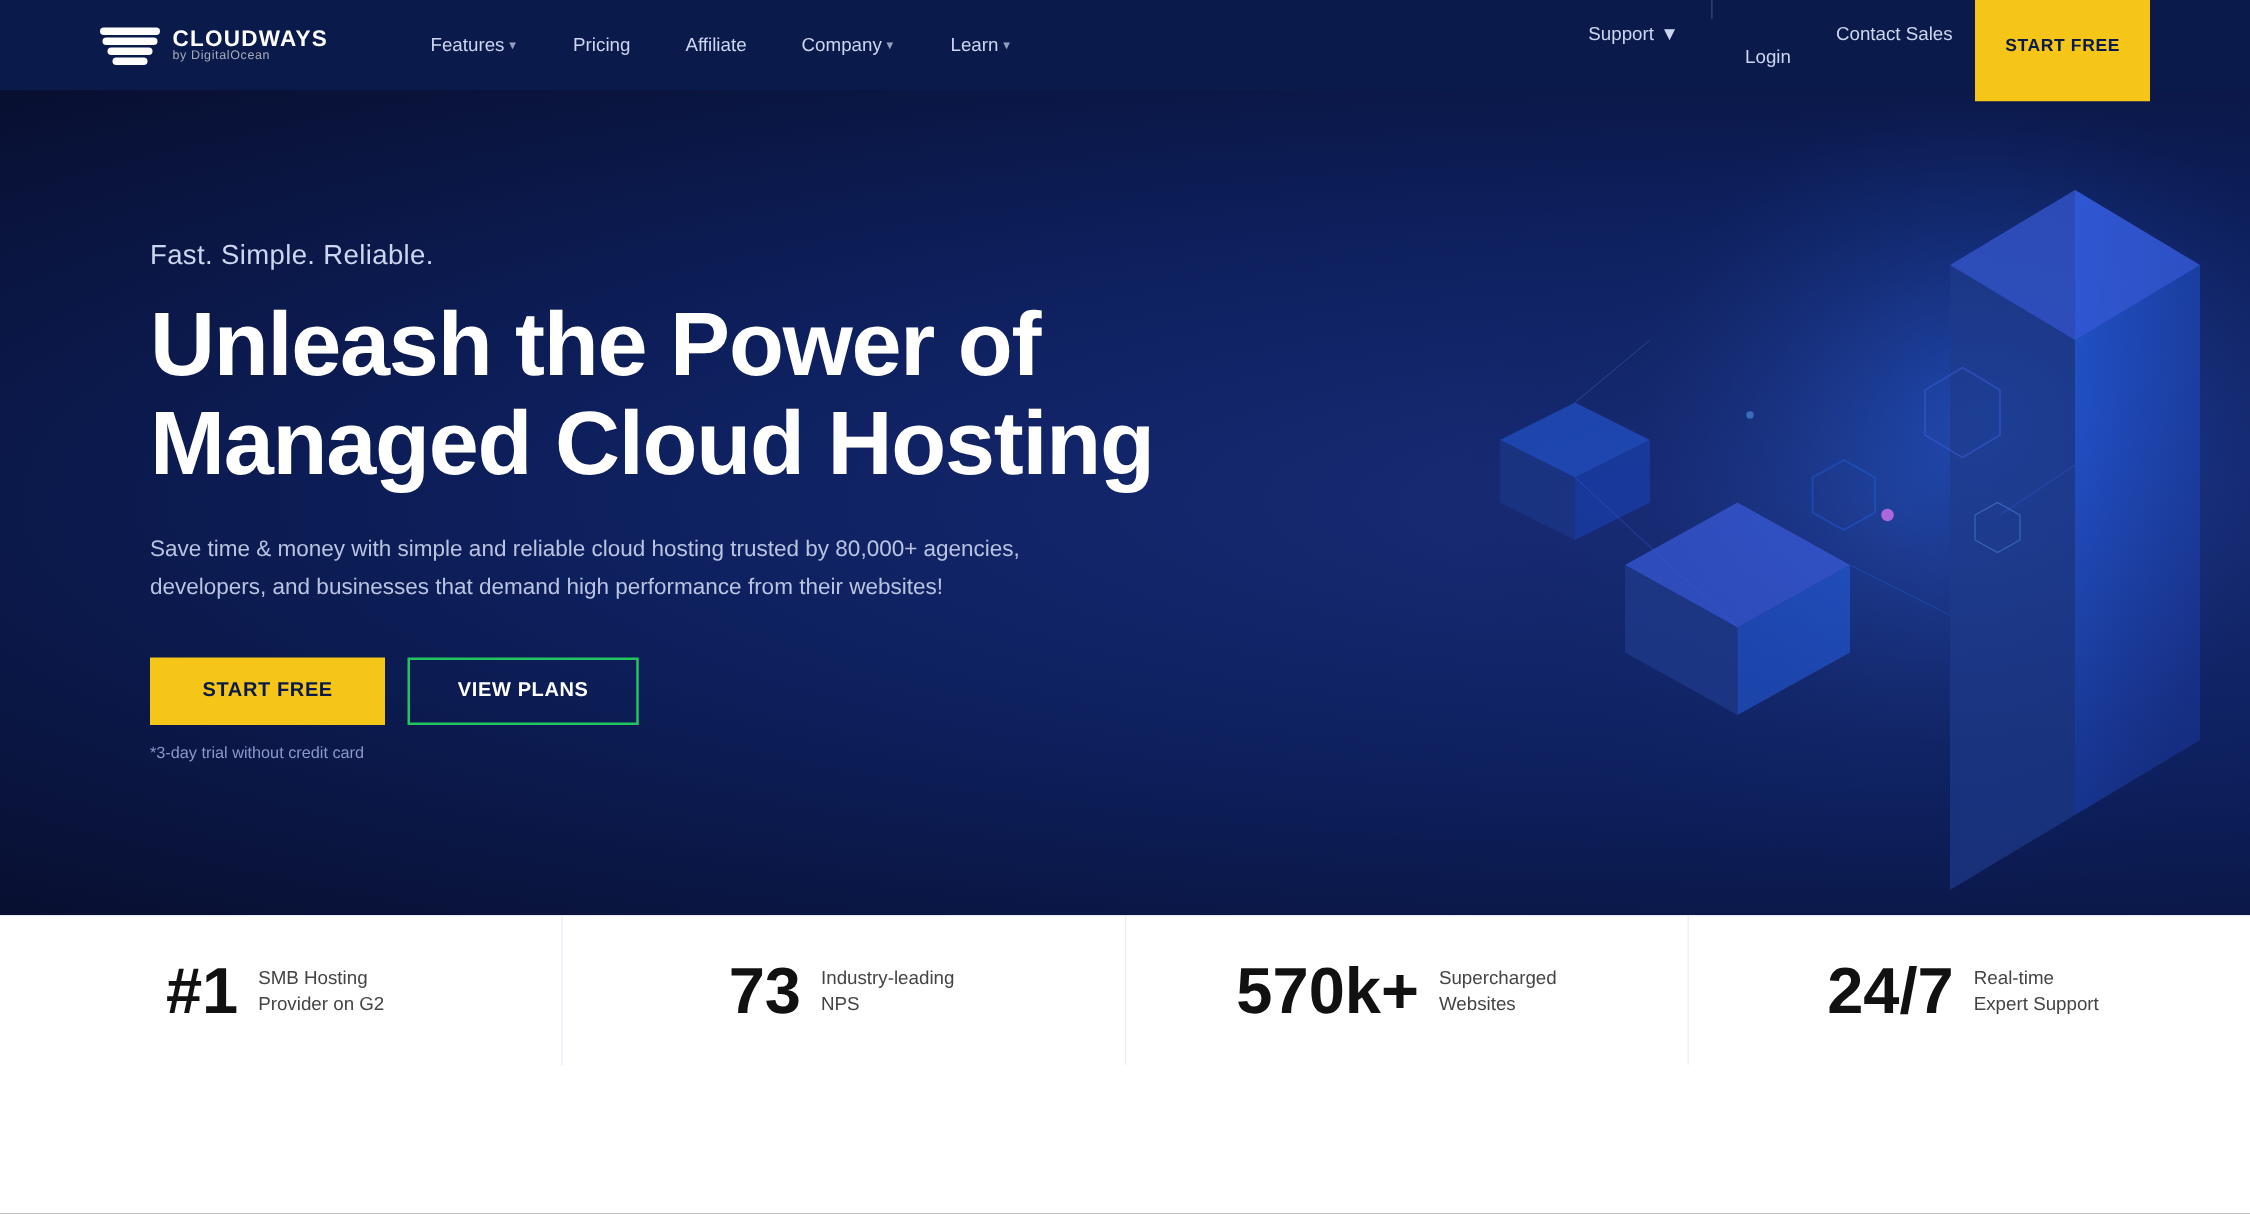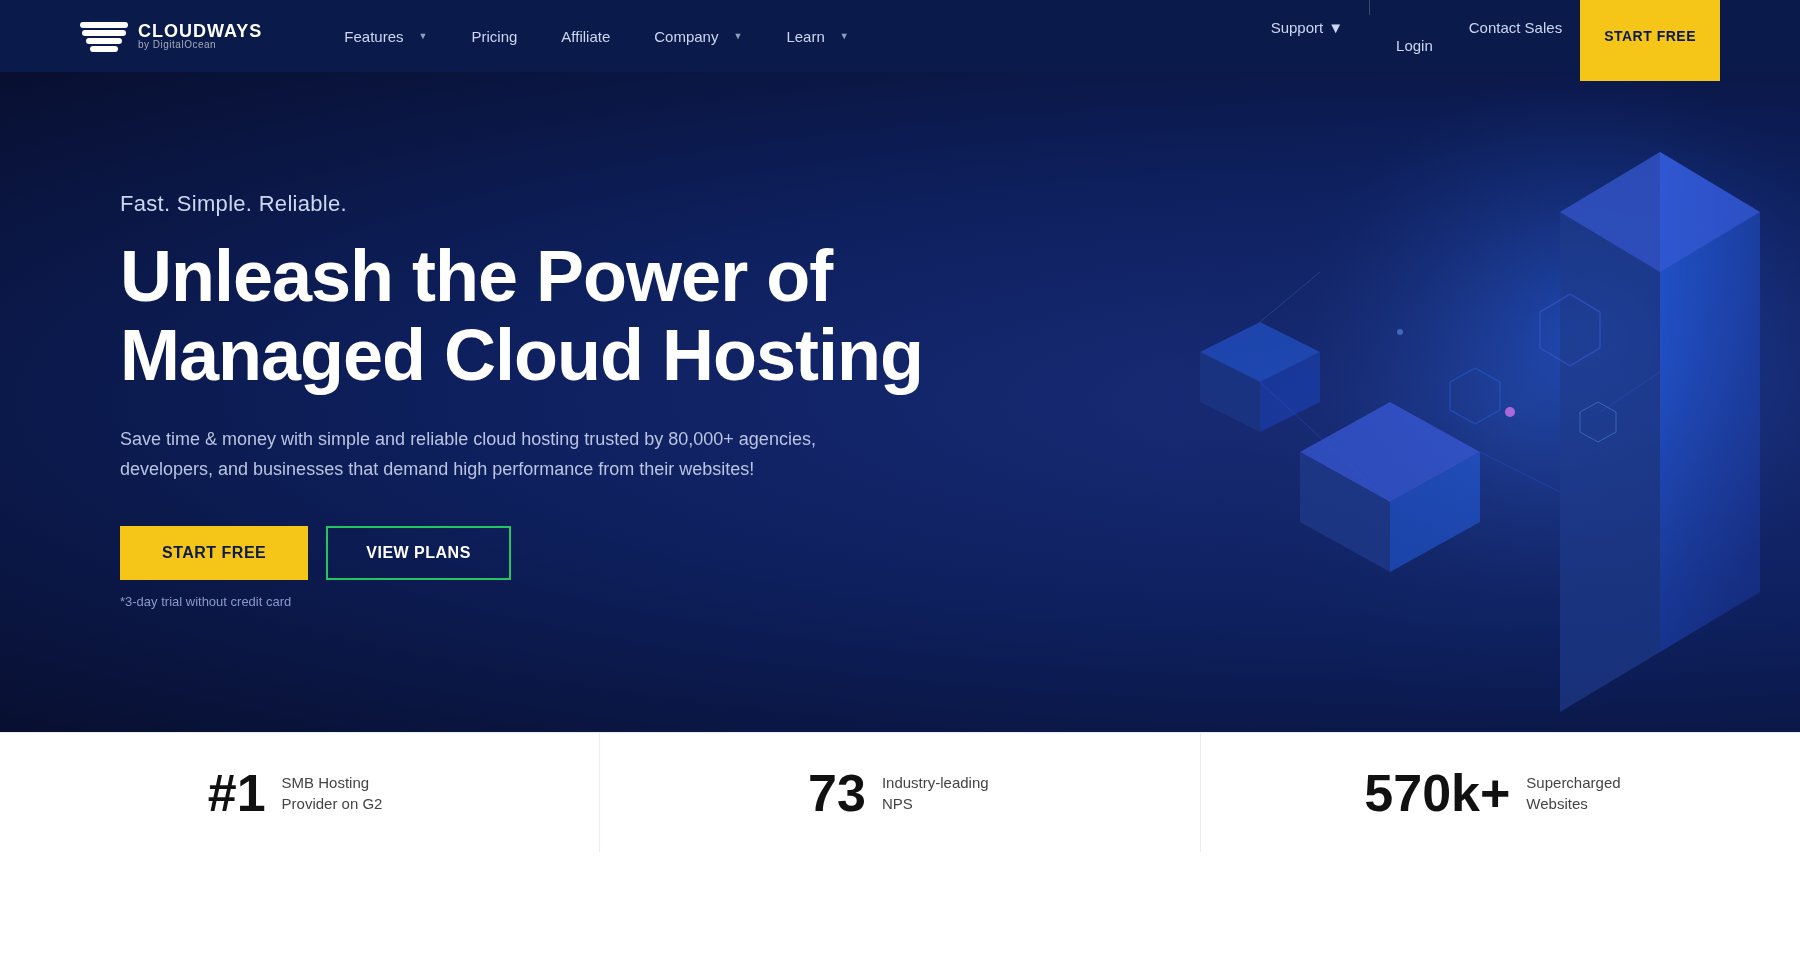--- a/index.html
+++ b/index.html
@@ -49,21 +49,21 @@
       flex: 1;
     }
     .nav-item {
       color: #cdd6f0;
       font-size: 15px;
       font-weight: 500;
       padding: 0 22px;
       height: 72px;
       display: flex;
       align-items: center;
-      gap: 15px;
+      gap: 2px;
       cursor: pointer;
       white-space: nowrap;
       text-decoration: none;
     }
     .nav-item .chevron {
       font-size: 9px;
       opacity: 0.7;
     }
     .nav-right {
       display: flex;
@@ -367,13 +367,17 @@
     <span class="stat-label">SMB Hosting Provider on G2</span>
   </div>
   <div class="stat-item">
     <span class="stat-number">73</span>
     <span class="stat-label">Industry-leading NPS</span>
   </div>
   <div class="stat-item">
     <span class="stat-number">570k+</span>
     <span class="stat-label">Supercharged Websites</span>
   </div>
+  <div class="stat-item">
+    <span class="stat-number">24/7</span>
+    <span class="stat-label">Real-time Expert Support</span>
+  </div>
 </div>
 
 </body></html>

